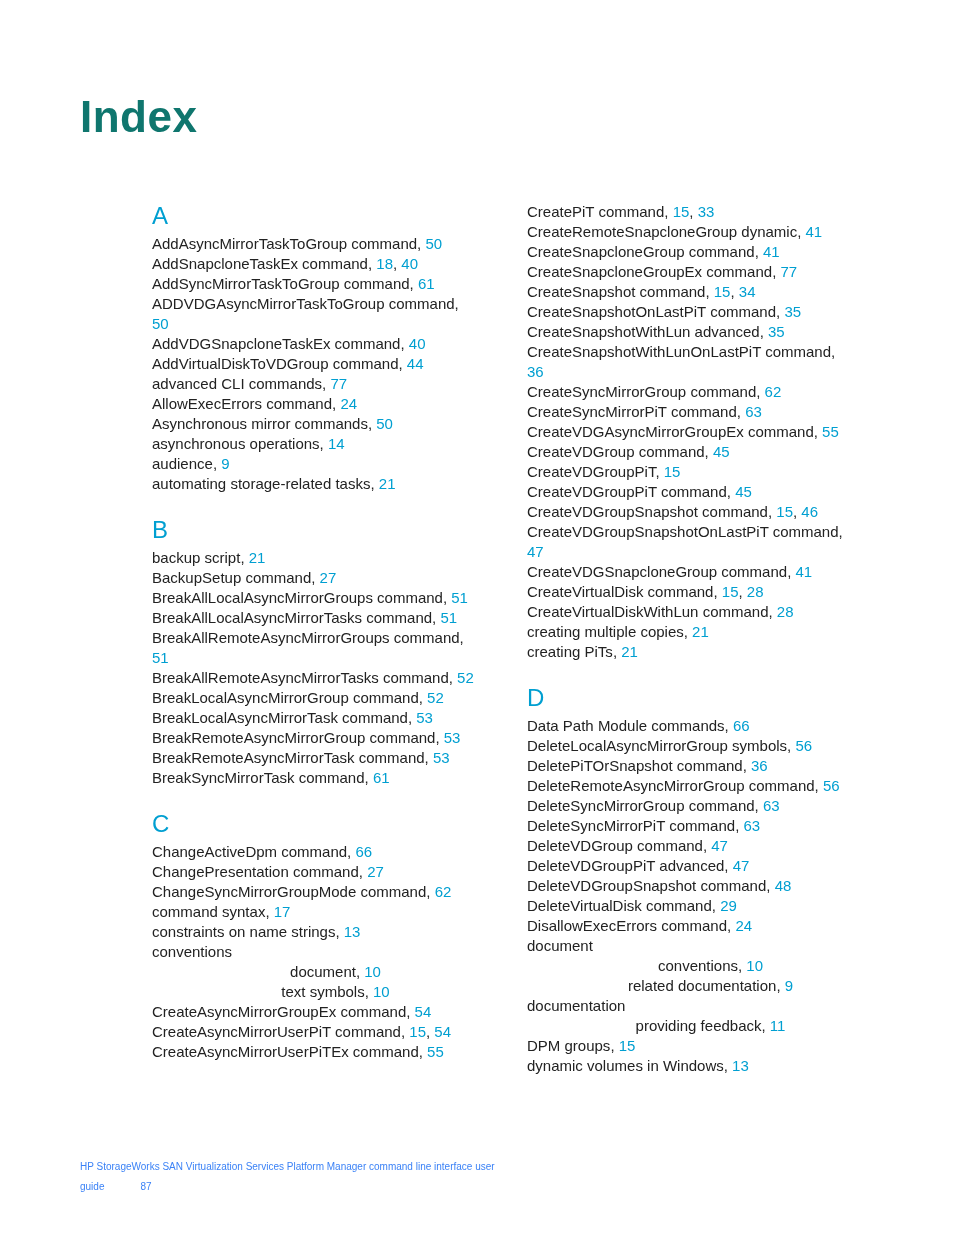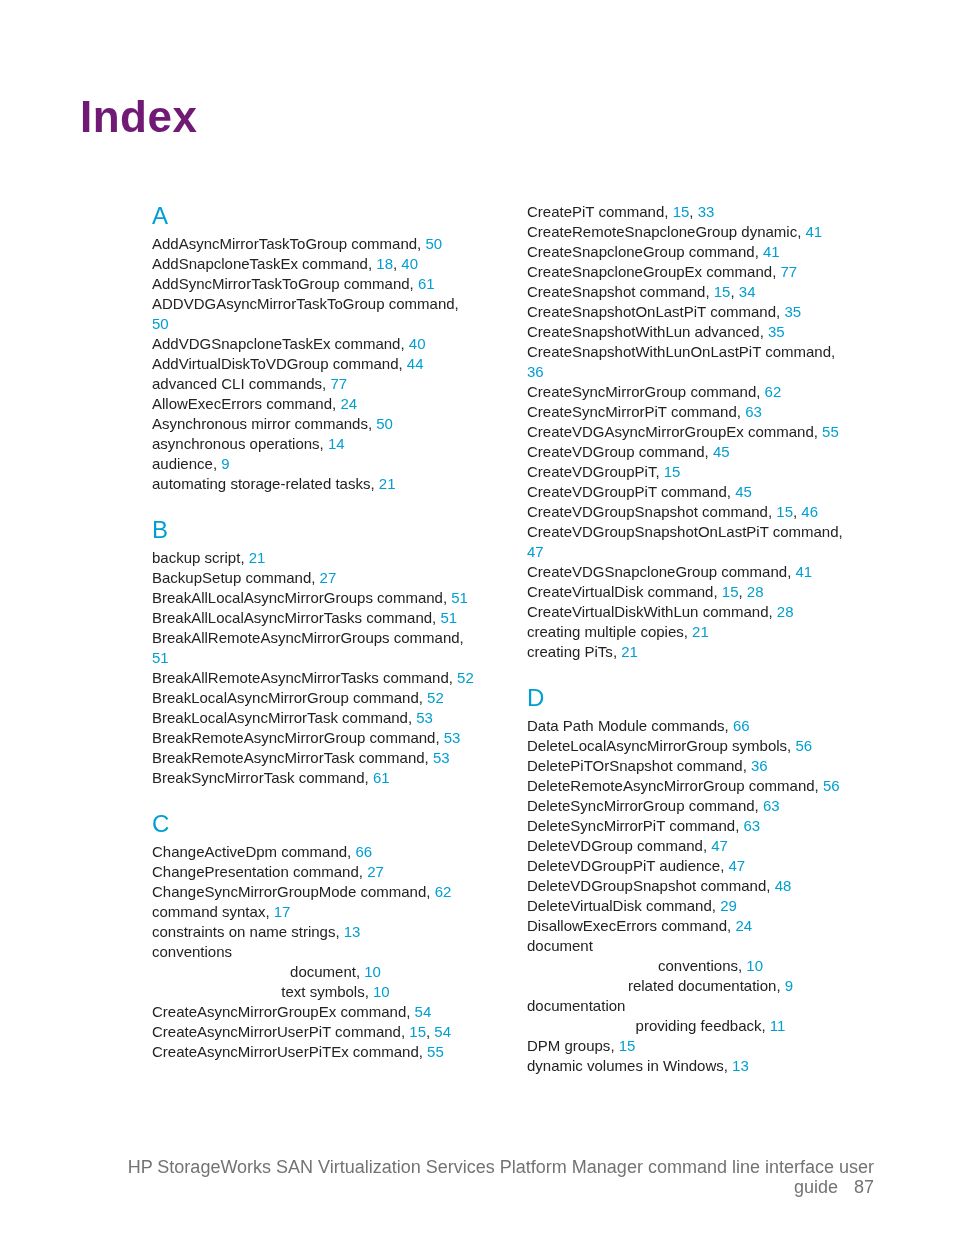--- a/index.html
+++ b/index.html
@@ -10,21 +10,21 @@
     color: #222;
     width: 954px;
   }
   .page {
     padding: 92px 80px 40px 80px;
     box-sizing: border-box;
     min-height: 1235px;
     position: relative;
   }
   h1.index-title {
-    color: #701a75;
+    color: #0f766e;
     font-weight: 600;
     font-size: 44px;
     margin: 0 0 60px 0;
     letter-spacing: 0.5px;
   }
   .columns {
     display: flex;
     gap: 30px;
     padding-left: 72px;
   }
@@ -54,28 +54,27 @@
     color: #009fd1;
   }
   .comma {
     color: #222;
   }
   .footer {
     position: absolute;
     bottom: 38px;
     left: 80px;
     right: 80px;
-    text-align: right;
-    font-size: 18px;
-    color: #737373;
+    font-size: 10px;
+    color: #3b82f6;
     line-height: 20px;
   }
   .footer .pg {
     display: inline-block;
-    margin-left: 16px;
+    margin-left: 36px;
   }
 </style>
 </head>
 <body>
 
 <div class="page">
   <h1 class="index-title">Index</h1>
 
   <div class="columns">
     <div class="col" id="left-col">
@@ -144,21 +143,21 @@
         <div class="idx-line"><span>creating multiple copies</span><span class="comma">, </span><span class="page-ref">21</span></div>
         <div class="idx-line"><span>creating PiTs</span><span class="comma">, </span><span class="page-ref">21</span></div>
         <div class="section-letter">D</div>
         <div class="idx-line"><span>Data Path Module commands</span><span class="comma">, </span><span class="page-ref">66</span></div>
         <div class="idx-line"><span>DeleteLocalAsyncMirrorGroup symbols</span><span class="comma">, </span><span class="page-ref">56</span></div>
         <div class="idx-line"><span>DeletePiTOrSnapshot command</span><span class="comma">, </span><span class="page-ref">36</span></div>
         <div class="idx-line"><span>DeleteRemoteAsyncMirrorGroup command</span><span class="comma">, </span><span class="page-ref">56</span></div>
         <div class="idx-line"><span>DeleteSyncMirrorGroup command</span><span class="comma">, </span><span class="page-ref">63</span></div>
         <div class="idx-line"><span>DeleteSyncMirrorPiT command</span><span class="comma">, </span><span class="page-ref">63</span></div>
         <div class="idx-line"><span>DeleteVDGroup command</span><span class="comma">, </span><span class="page-ref">47</span></div>
-        <div class="idx-line"><span>DeleteVDGroupPiT audience</span><span class="comma">, </span><span class="page-ref">47</span></div>
+        <div class="idx-line"><span>DeleteVDGroupPiT advanced</span><span class="comma">, </span><span class="page-ref">47</span></div>
         <div class="idx-line"><span>DeleteVDGroupSnapshot command</span><span class="comma">, </span><span class="page-ref">48</span></div>
         <div class="idx-line"><span>DeleteVirtualDisk command</span><span class="comma">, </span><span class="page-ref">29</span></div>
         <div class="idx-line"><span>DisallowExecErrors command</span><span class="comma">, </span><span class="page-ref">24</span></div>
         <div class="idx-line"><span>document</span></div>
         <div class="idx-line indent"><span>conventions</span><span class="comma">, </span><span class="page-ref">10</span></div>
         <div class="idx-line indent"><span>related documentation</span><span class="comma">, </span><span class="page-ref">9</span></div>
         <div class="idx-line"><span>documentation</span></div>
         <div class="idx-line indent"><span>providing feedback</span><span class="comma">, </span><span class="page-ref">11</span></div>
         <div class="idx-line"><span>DPM groups</span><span class="comma">, </span><span class="page-ref">15</span></div>
         <div class="idx-line"><span>dynamic volumes in Windows</span><span class="comma">, </span><span class="page-ref">13</span></div>

